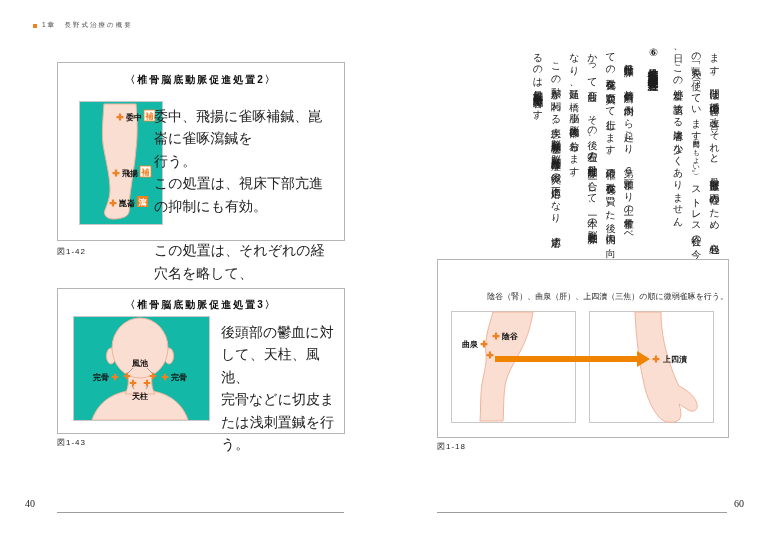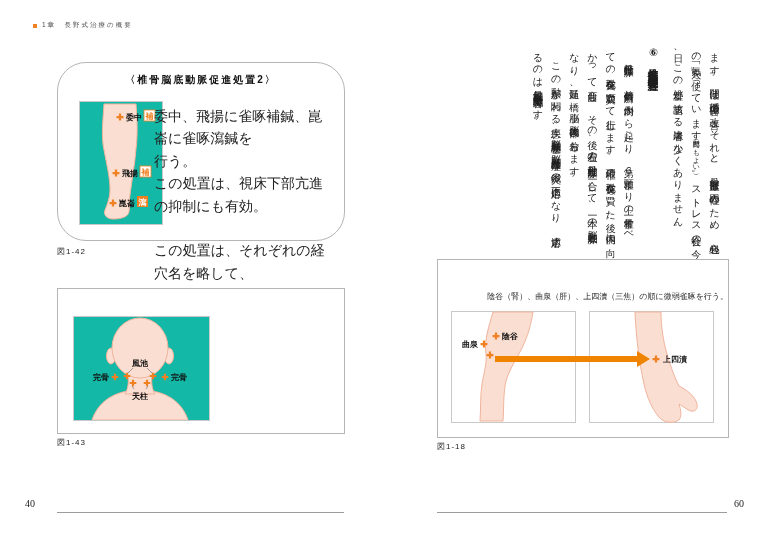--- a/index.html
+++ b/index.html
@@ -48,21 +48,21 @@
     <defs>
       <path id="px-cross" d="M-1.5,-4.6 H1.5 V-1.5 H4.6 V1.5 H1.5 V4.6 H-1.5 V1.5 H-4.6 V-1.5 H-1.5 Z" fill="#ef8122"></path>
     </defs>
   </svg>
 
   <div class="chap-header">
     <span class="chap-sq"></span>
     <span class="chap-txt">1章　長野式治療の概要</span>
   </div>
 
-  <div class="fig-box" style="left:57px;top:62px;width:286px;height:177px;border-radius:29px;">
+  <div class="fig-box" style="left:57px;top:62px;width:286px;height:177px;">
     <div class="fig-title" style="top:10px;">〈椎骨脳底動脈促進処置2〉</div>
     <div class="panel" style="left:21px;top:38px;width:84px;height:124px;">
       <svg width="82" height="122" viewBox="0 0 82 122">
         <path d="M24,2 C23,18 21,34 24,48 C27,64 30,76 30,88 C30,96 27,103 25,108 C23,113 27,117 33,117 C41,117 48,115 49,110 C50,105 49,99 50,93 C52,77 55,61 56,47 C58,31 57,15 56,2 Z" fill="#fbded2" stroke="#f0b49c" stroke-width="1"></path>
         <use href="#px-cross" transform="translate(40,15) scale(0.75)"></use>
         <text x="46" y="18">委中</text>
         <g class="b-ho">
           <rect x="64" y="8" width="11" height="11"></rect>
           <text x="69.5" y="17" text-anchor="middle">補</text>
         </g>
@@ -85,20 +85,21 @@
 この処置は、視床下部亢進の抑制にも有効。
 
 この処置は、それぞれの経穴名を略して、
 「イヒコン」とも呼ぶ。
 ※イヒコンは、自律神経調整処置にも
 　使う。</div>
   </div>
   <div class="figlab" style="left:57px;top:246px;">図1-42</div>
 
   <div class="fig-box" style="left:57px;top:288px;width:286px;height:144px;">
+    <div class="fig-title" style="top:9px;">〈椎骨脳底動脈促進処置3〉</div>
     <div class="panel" style="left:15px;top:27px;width:137px;height:105px;">
       <svg width="135" height="103" viewBox="0 0 135 103">
         <path d="M18,103 C24,85 40,73 66,73 C92,73 108,85 114,103 Z" fill="#fbded2" stroke="#f0b49c" stroke-width="1"></path>
         <path d="M53,52 C55,63 55,70 51,77 L81,77 C77,70 77,63 79,52 Z" fill="#fbded2" stroke="#f0b49c" stroke-width="1"></path>
         <ellipse cx="37" cy="39" rx="4.5" ry="8" fill="#fbded2" stroke="#f0b49c" stroke-width="1"></ellipse>
         <ellipse cx="95" cy="39" rx="4.5" ry="8" fill="#fbded2" stroke="#f0b49c" stroke-width="1"></ellipse>
         <ellipse cx="66" cy="31" rx="28" ry="30" fill="#fbded2" stroke="#f0b49c" stroke-width="1"></ellipse>
         <text x="66" y="49" text-anchor="middle">風池</text>
         <line class="conn" x1="59" y1="51" x2="54" y2="56"></line>
         <line class="conn" x1="73" y1="51" x2="78" y2="56"></line>
@@ -108,20 +109,22 @@
         <use href="#px-cross" transform="translate(73,66) scale(0.72)"></use>
         <use href="#px-cross" transform="translate(79,59) scale(0.72)"></use>
         <use href="#px-cross" transform="translate(91,60) scale(0.72)"></use>
         <text x="35" y="63" text-anchor="end">完骨</text>
         <text x="97" y="63">完骨</text>
         <line class="conn" x1="60" y1="72" x2="58" y2="69"></line>
         <line class="conn" x1="72" y1="72" x2="74" y2="69"></line>
         <text x="66" y="82" text-anchor="middle">天柱</text>
       </svg>
     </div>
+    <div class="cap" style="left:163px;top:32px;width:120px;">後頭部の鬱血に対して、天柱、風池、
+完骨などに切皮または浅刺置鍼を行う。</div>
   </div>
   <div class="figlab" style="left:57px;top:437px;">図1-43</div>
 
   <div class="vtext">
     <p><span>ます。間使は循環障害の改善、それと、骨盤鬱血は心因性のため、心包経の「気」穴を使っています</span><span class="paren-small">（郄門でもよい）</span><span>。ストレス社会の今日、この処置が該当する患者は少なくありません。</span></p>
     <h4>⑥椎骨脳底動脈促進処置</h4>
     <p class="indent">椎骨動脈は、前斜角筋の内側から起こり、第６頸椎より上の椎骨すべての横突孔を順次貫いて上行します。環椎の横突孔を貫いた後、内側に向かって弯曲し、その後、左右の椎骨動脈は合一して、一本の脳底動脈となり、延髄、橋、小脳、大脳後部に分布します。</p>
     <p class="indent">この動脈が関わる疾患、脳底動脈梗塞、脳底動脈血栓症は鍼灸の不適応になり、適応するのは椎骨脳底動脈血流障害です。</p>
   </div>
 

